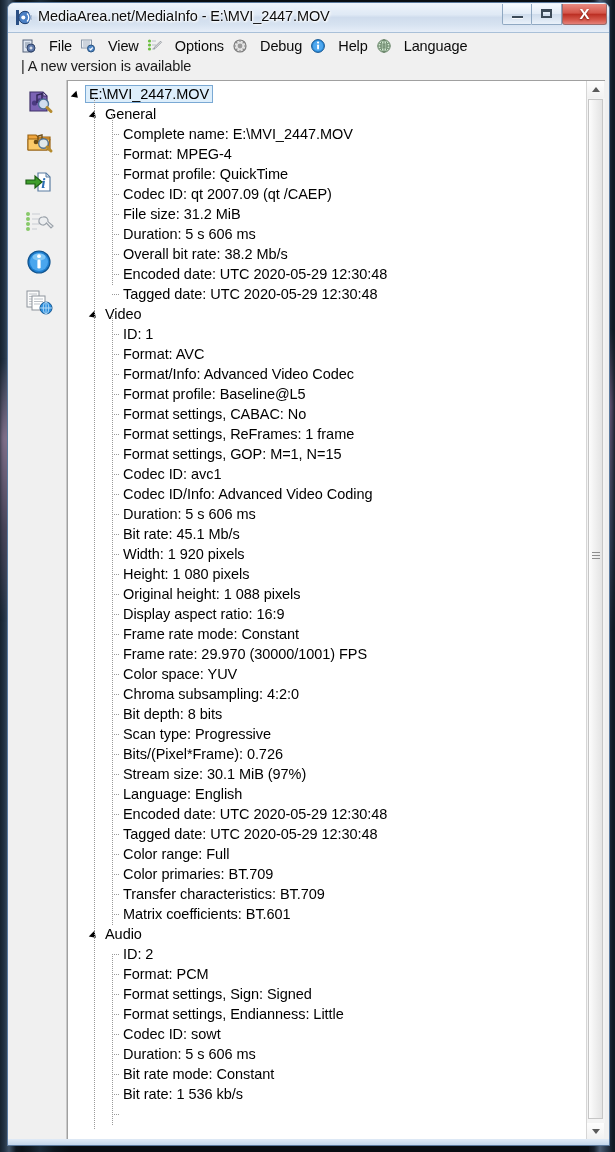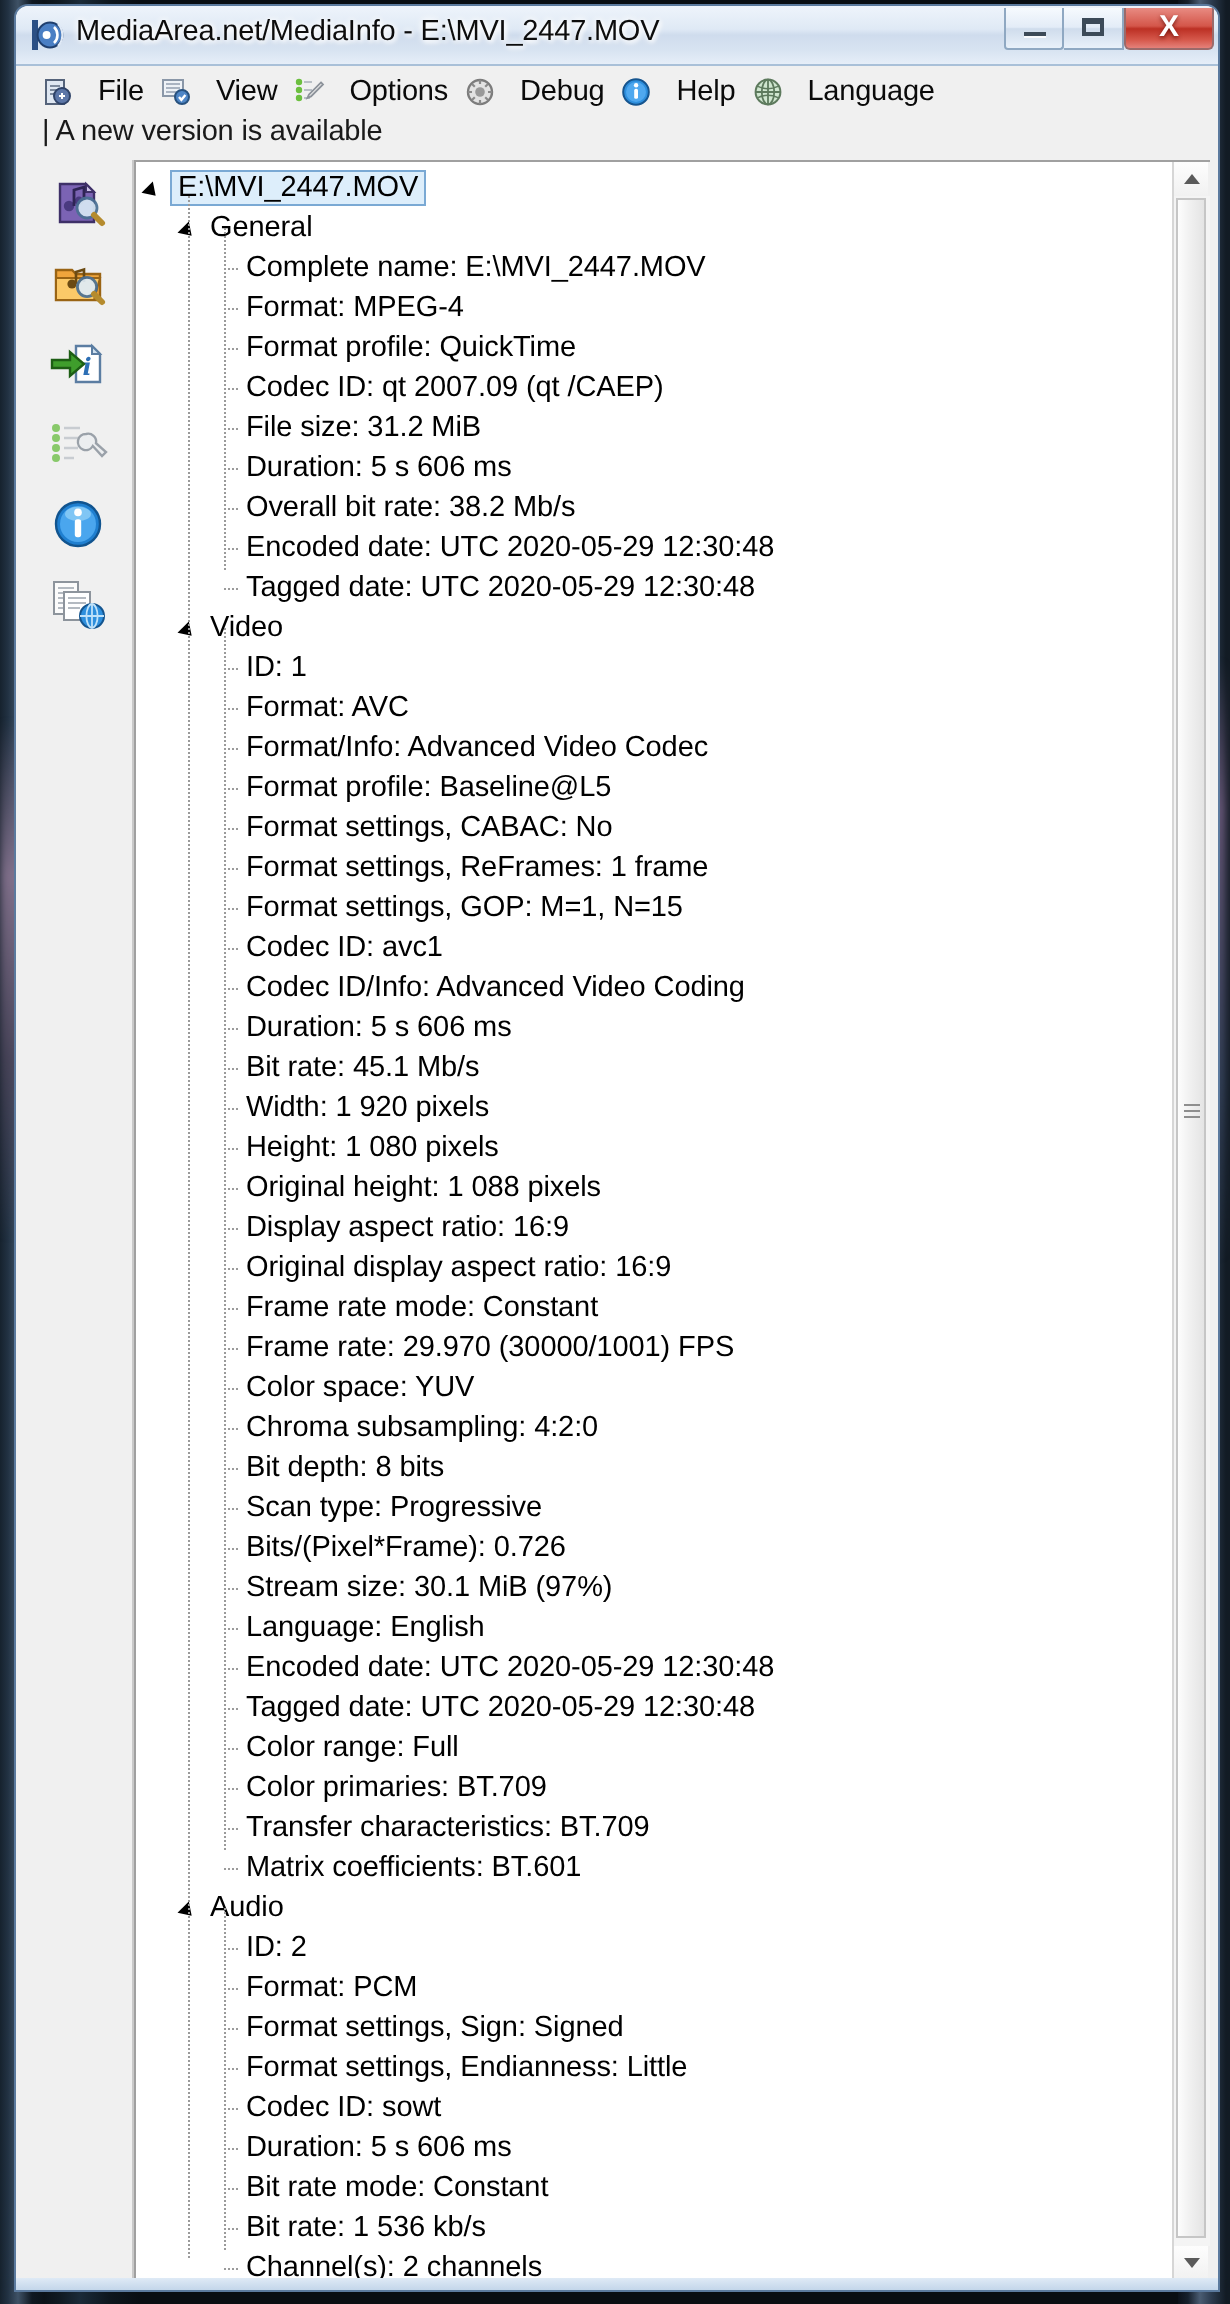--- a/index.html
+++ b/index.html
@@ -605,24 +605,20 @@
             <div class="row leaf">
               <div class="conn"></div>
               <span class="txt">Original height: 1 088 pixels</span>
             </div>
             <div class="row leaf">
               <div class="conn"></div>
               <span class="txt">Display aspect ratio: 16:9</span>
             </div>
             <div class="row leaf">
               <div class="conn"></div>
-              <span class="txt">Original display aspect ratio: 16:9</span>
-            </div>
-            <div class="row leaf">
-              <div class="conn"></div>
               <span class="txt">Frame rate mode: Constant</span>
             </div>
             <div class="row leaf">
               <div class="conn"></div>
               <span class="txt">Frame rate: 29.970 (30000/1001) FPS</span>
             </div>
             <div class="row leaf">
               <div class="conn"></div>
               <span class="txt">Color space: YUV</span>
             </div>
@@ -706,21 +702,20 @@
             <div class="row leaf">
               <div class="conn"></div>
               <span class="txt">Bit rate mode: Constant</span>
             </div>
             <div class="row leaf">
               <div class="conn"></div>
               <span class="txt">Bit rate: 1 536 kb/s</span>
             </div>
             <div class="row leaf">
               <div class="conn"></div>
-              <span class="txt">Channel(s): 2 channels</span>
             </div>
             <div class="vline" style="left: 44px; top: 873px; height: 171px;"></div>
             <div class="vline" style="left: 26px; top: 17px; height: 1031px;"></div>
           </div>
       </div>
 
       <div id="scrollbar">
         <div class="sb-arrow" id="sb-up">
           <div class="sb-tri-up"></div>
         </div>

